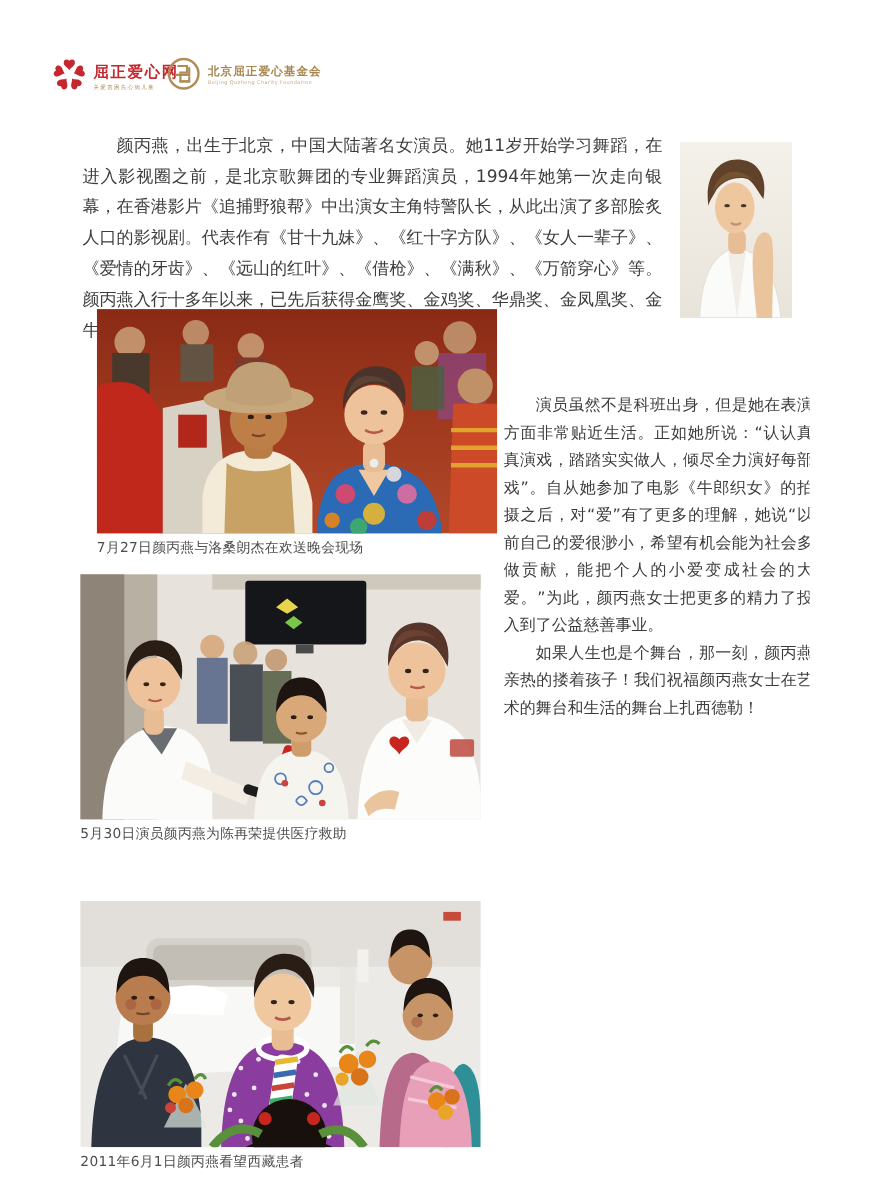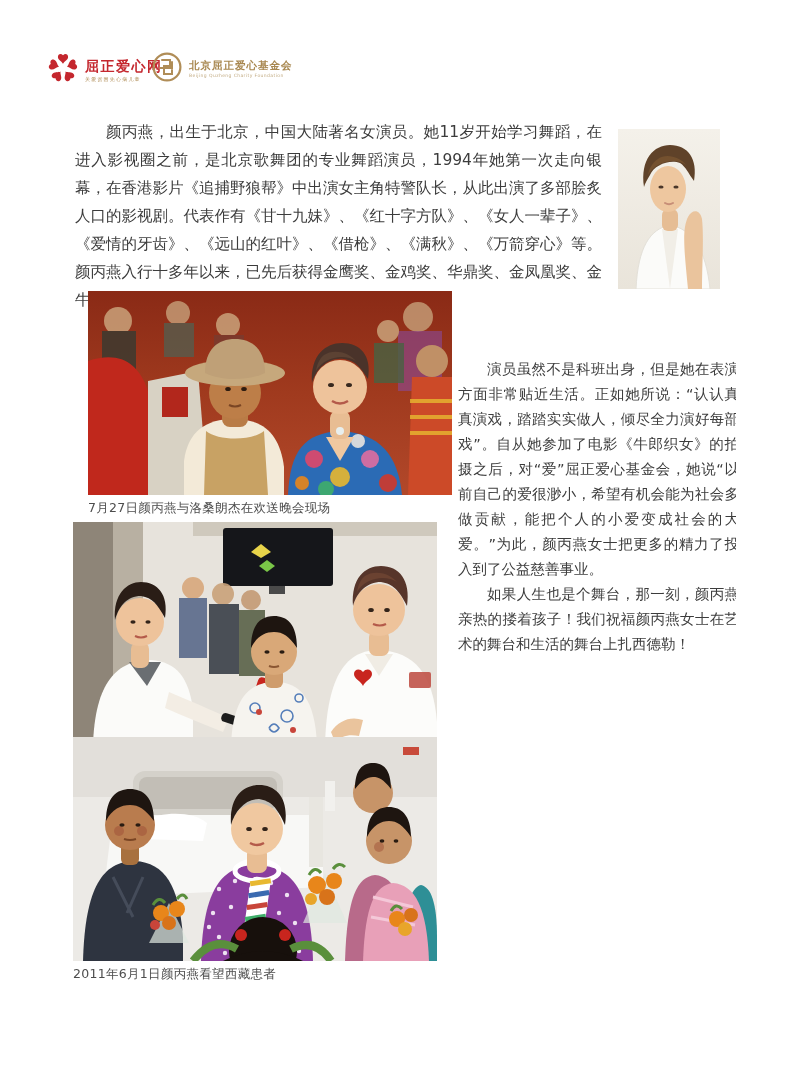--- a/index.html
+++ b/index.html
@@ -20,23 +20,23 @@
   .logo2 .subtitle{font-size:4.5px;color:#c2ab83;letter-spacing:.4px;margin-top:2px;}
   
   .intro{position:absolute;left:75px;top:99px;width:527px;}
   .intro p{margin:0;font-size:15.5px;line-height:28px;text-align:justify;text-indent:2em;color:#3c3c3c;}
   
   .portrait{position:absolute;left:618px;top:110px;width:102px;height:160px;overflow:hidden;}
   
   figure{margin:0;position:absolute;left:73px;width:364px;}
   figure svg{display:block;}
   figcaption{font-size:12.5px;color:#4d4d4d;margin-top:5px;letter-spacing:.3px;}
-  .photo1{top:272px;padding-left:15px;}
+  .photo1{top:262px;padding-left:15px;}
   .photo2{top:503px;}
-  .photo3{top:718px;}
+  .photo3{top:800px;}
   
   .article{position:absolute;left:458px;top:338px;width:281px;}
   .article p{margin:0;font-size:14.5px;line-height:25px;text-align:justify;text-indent:2em;color:#3c3c3c;}
 </style>
 </head>
 <body>
 
 <div class="page">
 
   <div class="logo1">
@@ -378,17 +378,17 @@
         <circle cx="168" cy="198" r="6" fill="#c8251e"></circle>
         <circle cx="212" cy="198" r="6" fill="#c8251e"></circle>
         <path d="M150 224 q40 -20 80 0 Z" fill="#17100c"></path>
         <path d="M120 224 q20 -26 44 -12 M258 224 q-16 -24 -40 -12" stroke="#5a8f3c" stroke-width="8" fill="none"></path>
       </g>
     </svg>
     <figcaption>2011年6月1日颜丙燕看望西藏患者</figcaption>
   </figure>
 
   <section class="article">
-    <p>演员虽然不是科班出身，但是她在表演方面非常贴近生活。正如她所说：“认认真真演戏，踏踏实实做人，倾尽全力演好每部戏”。自从她参加了电影《牛郎织女》的拍摄之后，对“爱”屈正爱心基金会，她说“以前自己的爱很渺小，希望有机会能为社会多做贡献，能把个人的小爱变成社会的大爱。”为此，颜丙燕女士把更多的精力了投入到了公益慈善事业。</p>
+    <p>演员虽然不是科班出身，但是她在表演方面非常贴近生活。正如她所说：“认认真真演戏，踏踏实实做人，倾尽全力演好每部戏”。自从她参加了电影《牛郎织女》的拍摄之后，对“爱”有了更多的理解，她说“以前自己的爱很渺小，希望有机会能为社会多做贡献，能把个人的小爱变成社会的大爱。”为此，颜丙燕女士把更多的精力了投入到了公益慈善事业。</p>
     <p>如果人生也是个舞台，那一刻，颜丙燕亲热的搂着孩子！我们祝福颜丙燕女士在艺术的舞台和生活的舞台上扎西德勒！</p>
   </section>
 
 </div>
 
 </body></html>

